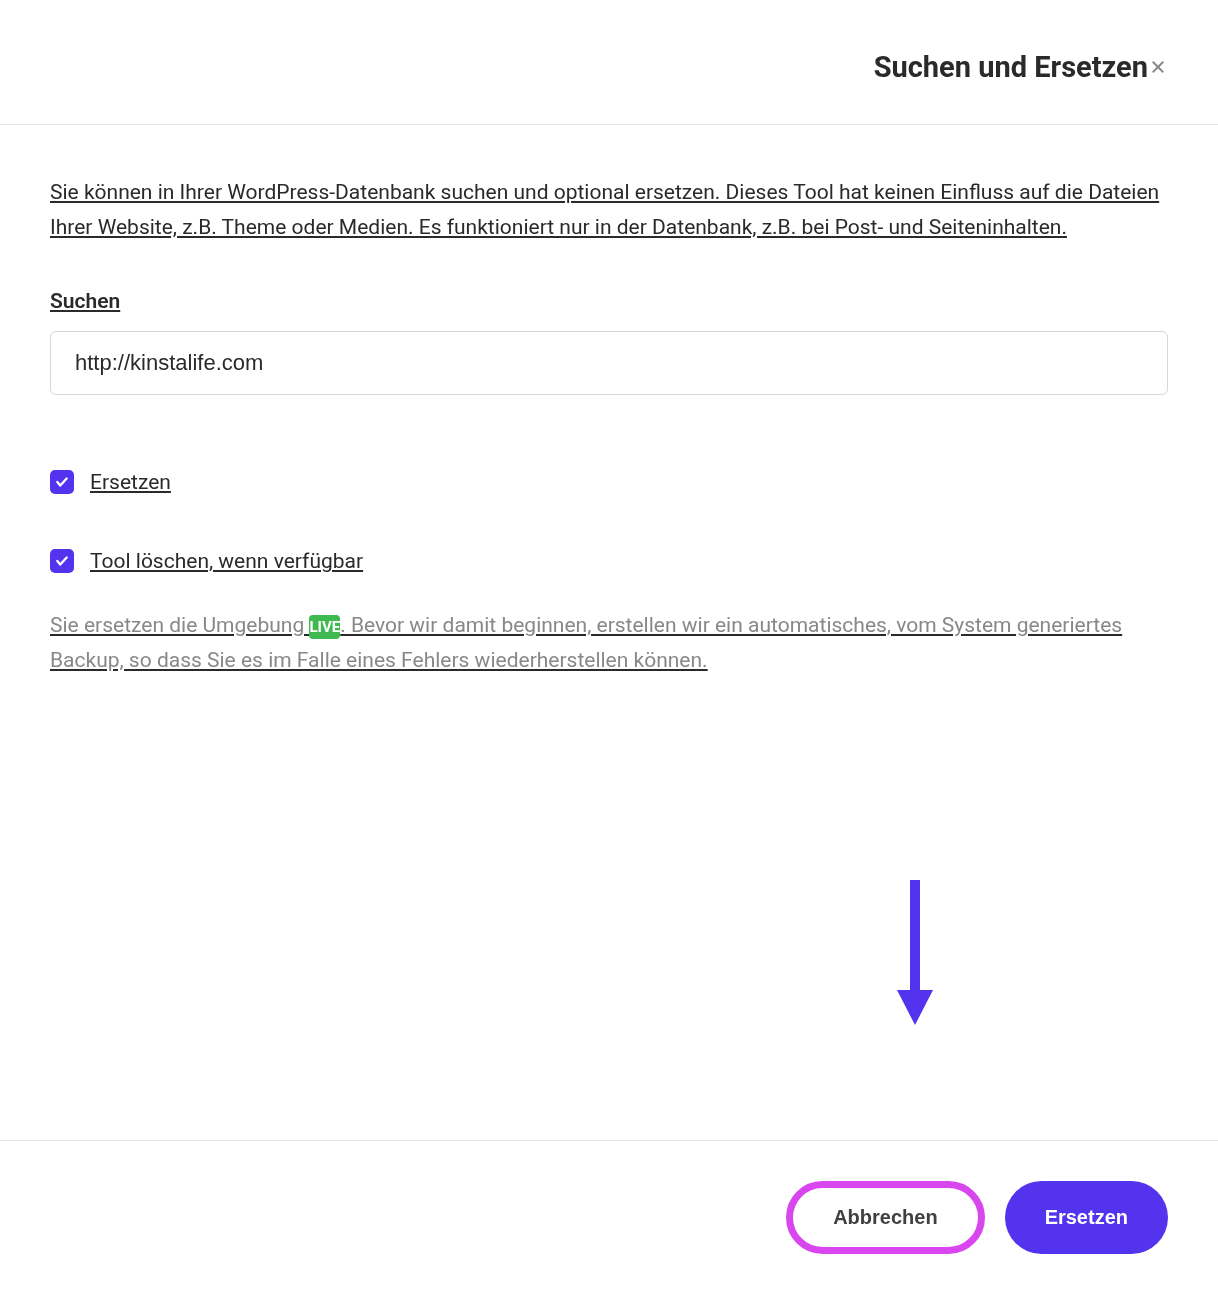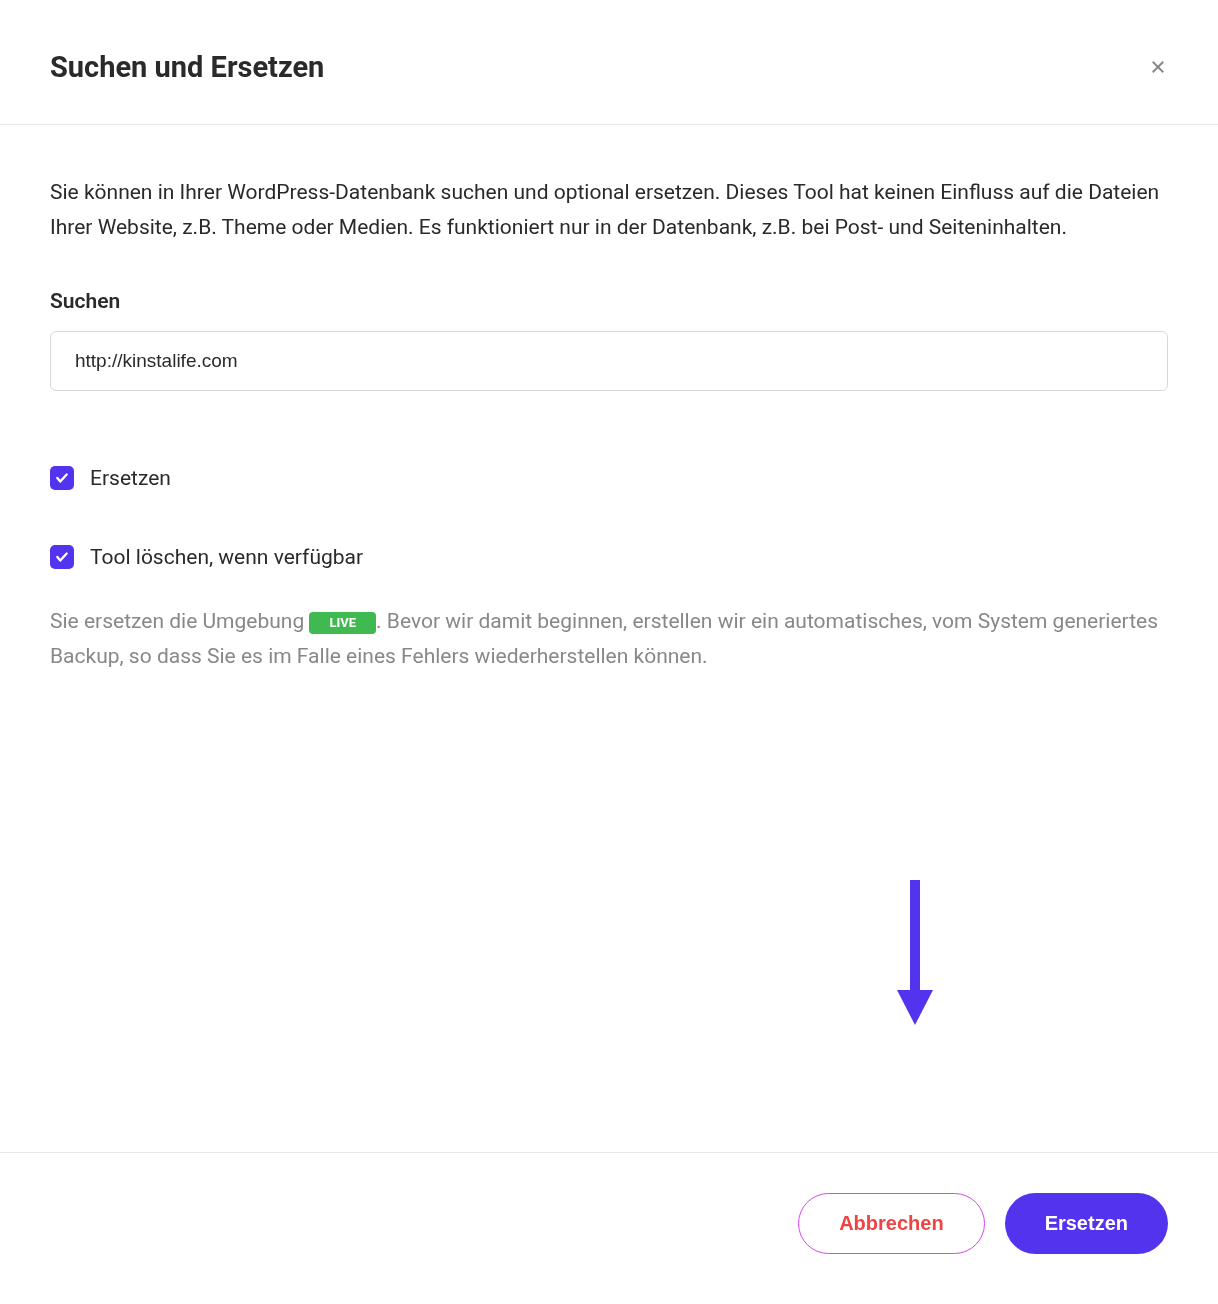--- a/index.html
+++ b/index.html
@@ -11,21 +11,21 @@
       font-family: -apple-system, BlinkMacSystemFont, "Segoe UI", Roboto, Helvetica, Arial, sans-serif;
       background: #ffffff;
       color: #2a2a2a;
       width: 1218px;
       height: 1304px;
       position: relative;
     }
     .modal-header {
       display: flex;
       align-items: center;
-      justify-content: space-between;
+      justify-content: flex-end;
       padding: 50px 50px 40px 50px;
       border-bottom: 1px solid #e8e8e8;
     }
     .modal-title {
       font-size: 29px;
       font-weight: 700;
       color: #2a2a2a;
     }
     .close-icon {
       width: 20px;
@@ -35,41 +35,42 @@
       display: flex;
       align-items: center;
       justify-content: center;
     }
     .close-icon svg {
       width: 18px;
       height: 18px;
     }
     .modal-body {
       padding: 50px 50px 40px 50px;
+      text-decoration: underline;
     }
     .description {
       font-size: 21px;
       line-height: 1.65;
       color: #2a2a2a;
       margin-bottom: 45px;
     }
     .form-group {
       margin-bottom: 75px;
     }
     .form-label {
       display: block;
       font-size: 21px;
       font-weight: 600;
       color: #2a2a2a;
       margin-bottom: 18px;
     }
     .form-input {
       width: 100%;
       padding: 18px 24px;
-      font-size: 19px;
+      font-size: 22px;
       color: #2a2a2a;
       border: 1px solid #d8d8d8;
       border-radius: 6px;
       background: #ffffff;
       outline: none;
     }
     .checkbox-row {
       display: flex;
       align-items: center;
       gap: 16px;
@@ -98,23 +99,23 @@
     .info-text {
       font-size: 21px;
       line-height: 1.65;
       color: #888;
       margin-top: 20px;
     }
     .live-badge {
       display: inline-block;
       background: #3fb950;
       color: #ffffff;
-      font-size: 13px;
+      font-size: 15px;
       font-weight: 700;
-      padding: 3px 20px;
+      padding: 3px 0;
       border-radius: 4px;
       vertical-align: middle;
       line-height: 1.2;
     }
     .modal-footer {
       position: absolute;
       bottom: 0;
       left: 0;
       right: 0;
       padding: 40px 50px 50px 50px;
@@ -126,22 +127,22 @@
     .btn {
       padding: 18px 40px;
       font-size: 20px;
       font-weight: 600;
       border-radius: 50px;
       cursor: pointer;
       border: none;
     }
     .btn-secondary {
       background: #ffffff;
-      color: #ef4444;
-      border: 1px solid #d946ef;
+      color: #404040;
+      border: 7px solid #d946ef;
     }
     .btn-primary {
       background: #5333ed;
       color: #ffffff;
     }
     .arrow-annotation {
       position: absolute;
       left: 895px;
       top: 880px;
       width: 40px;

